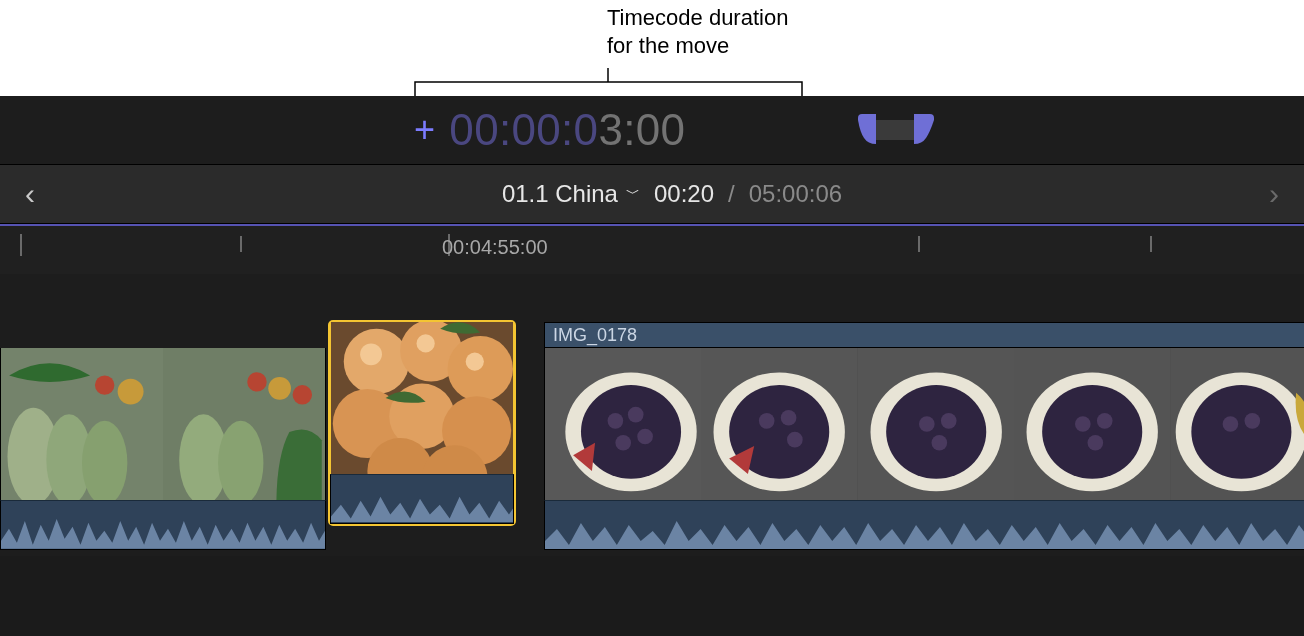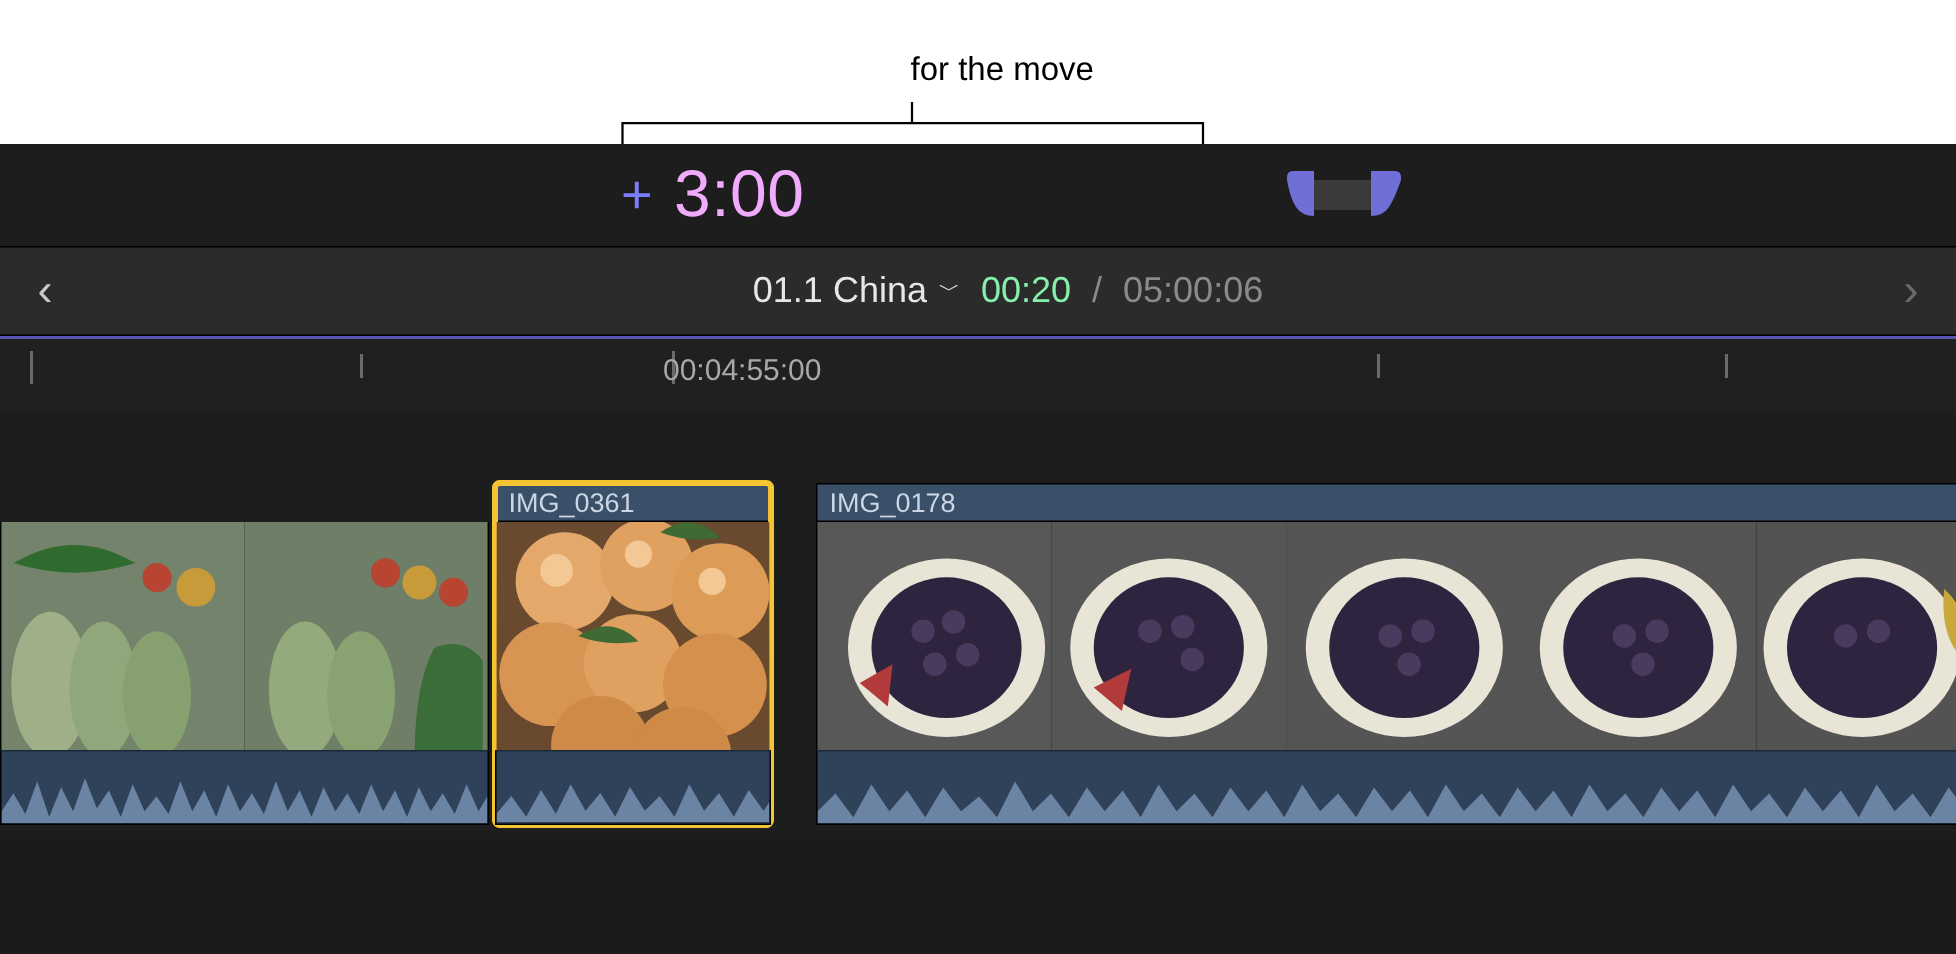--- a/index.html
+++ b/index.html
@@ -6,29 +6,29 @@
   .stage{width:1304px;height:636px;position:relative;background:#fff;overflow:hidden;}
   .annotation{position:absolute;left:607px;top:4px;width:260px;text-align:left;color:#000;font-size:22px;line-height:28px;}
   .bracket{position:absolute;top:68px;}
   .bracket line,.bracket path{stroke:#000;stroke-width:1.5;fill:none;}
   .app{position:absolute;left:0;top:96px;width:1304px;height:532px;background:#1d1d1d;}
   
   .tc-bar{height:68px;background:#1d1d1d;position:relative;display:flex;align-items:center;}
   .tc-display{position:absolute;left:414px;top:0;height:68px;display:flex;align-items:center;font-family:"Helvetica Neue",Arial,sans-serif;font-weight:300;letter-spacing:0.02em;}
   .tc-plus{color:#7c7cff;font-size:36px;margin-right:14px;font-weight:400;}
   .tc-dim{color:#4a4780;font-size:44px;font-variant-numeric:tabular-nums;font-weight:400;}
-  .tc-bright{color:#f0abfc;font-size:44px;font-variant-numeric:tabular-nums;font-weight:400;text-align:center;}
+  .tc-bright{color:#737373;font-size:44px;font-variant-numeric:tabular-nums;font-weight:400;text-align:center;}
   .skimmer{position:absolute;left:856px;top:18px;width:80px;height:34px;display:flex;align-items:center;}
   
   .proj-bar{height:58px;background:#2b2b2b;border-top:1px solid #000;border-bottom:1px solid #000;display:flex;align-items:center;position:relative;}
   .chev{width:60px;height:58px;display:flex;align-items:center;justify-content:center;color:#c9c9c9;}
   .proj-center{position:absolute;left:0;right:0;display:flex;justify-content:center;align-items:center;gap:14px;font-size:24px;}
   .proj-name{color:#e7e7e7;display:flex;align-items:center;gap:8px;margin-left:40px;}
   .proj-name .caret{font-size:14px;}
-  .proj-cur{color:#86efac;}
+  .proj-cur{color:#e5e5e5;}
   .proj-sep{color:#8a8a8a;}
   .proj-tot{color:#8a8a8a;}
   .chev-right{position:absolute;right:0;color:#6a6a6a;}
   
   .ruler{height:48px;background:#202020;border-top:2px solid #5653b3;position:relative;}
   .ruler-label{position:absolute;left:442px;top:10px;color:#a8a8a8;font-size:20px;display:flex;align-items:center;gap:10px;}
   .tick{position:absolute;top:8px;width:2px;height:22px;background:#6a6a6a;}
   .tick.short{height:16px;top:10px;}
   
   .track-area{position:relative;height:300px;background:#1d1d1d;margin-top:48px;}
@@ -45,34 +45,35 @@
   .peach-bg{background:linear-gradient(#c88c52,#a25d33);}
   .grape-bg{background:#4f4f4f;}
   svg{display:block;}
 </style>
 </head>
 <body>
 
 <div class="stage">
 
   <div class="annotation">
-    <br>
+    <span>Timecode duration</span><br>
     <span>for the move</span>
   </div>
 
   <svg class="bracket" style="left:414px;" width="390" height="30">
     <path d="M1 28 L1 14 L388 14 L388 28"></path>
     <line x1="194" y1="14" x2="194" y2="0"></line>
   </svg>
 
   <div class="app">
 
     <div class="tc-bar">
       <div class="tc-display">
         <span class="tc-plus">+</span>
+        <span class="tc-dim">00:00:0</span>
           <span class="tc-bright">3:00</span>
       </div>
       <div class="skimmer">
         <svg width="80" height="34">
           <path d="M2 4 Q2 0 6 0 L20 0 L20 30 Q12 30 8 24 Q4 18 2 6 Z" fill="#6f6fd6"></path>
           <rect x="20" y="6" width="38" height="20" fill="#3a3a3a"></rect>
           <path d="M78 4 Q78 0 74 0 L58 0 L58 30 Q66 30 70 24 Q74 18 78 6 Z" fill="#6f6fd6"></path>
         </svg>
       </div>
     </div>
@@ -135,21 +136,20 @@
           </div>
         </div>
         <div class="clip-audio">
           <svg class="wave" viewBox="0 0 326 48" preserveAspectRatio="none">
             <path d="M0 40 L8 28 L16 42 L24 20 L32 44 L40 24 L48 40 L56 18 L64 38 L72 26 L80 44 L88 22 L96 40 L104 30 L112 42 L120 20 L128 40 L136 26 L144 44 L152 22 L160 40 L168 28 L176 42 L184 20 L192 40 L200 26 L208 44 L216 24 L224 40 L232 28 L240 42 L248 22 L256 40 L264 26 L272 44 L280 24 L288 40 L296 28 L304 42 L312 22 L320 40 L326 30 L326 48 L0 48 Z" fill="#6b84a4"></path>
           </svg>
         </div>
       </div>
 
       <div class="clip sel" style="left:330px;width:184px;">
-        <div class="clip-label">IMG_0361</div>
         <div class="clip-thumbs">
           <div class="thumb peach-bg">
             <svg viewBox="0 0 100 100" preserveAspectRatio="xMidYMid slice" width="100%" height="100%">
               <rect width="100" height="100" fill="#6a4a2e"></rect>
               <circle cx="25" cy="30" r="18" fill="#e3a86a"></circle>
                 <circle cx="22" cy="26" r="6" fill="#f3c894"></circle>
               <circle cx="55" cy="24" r="17" fill="#e0a060"></circle>
                 <circle cx="52" cy="20" r="5" fill="#f3c894"></circle>
               <circle cx="82" cy="34" r="18" fill="#dd9b58"></circle>
                 <circle cx="79" cy="30" r="5" fill="#f3c894"></circle>

